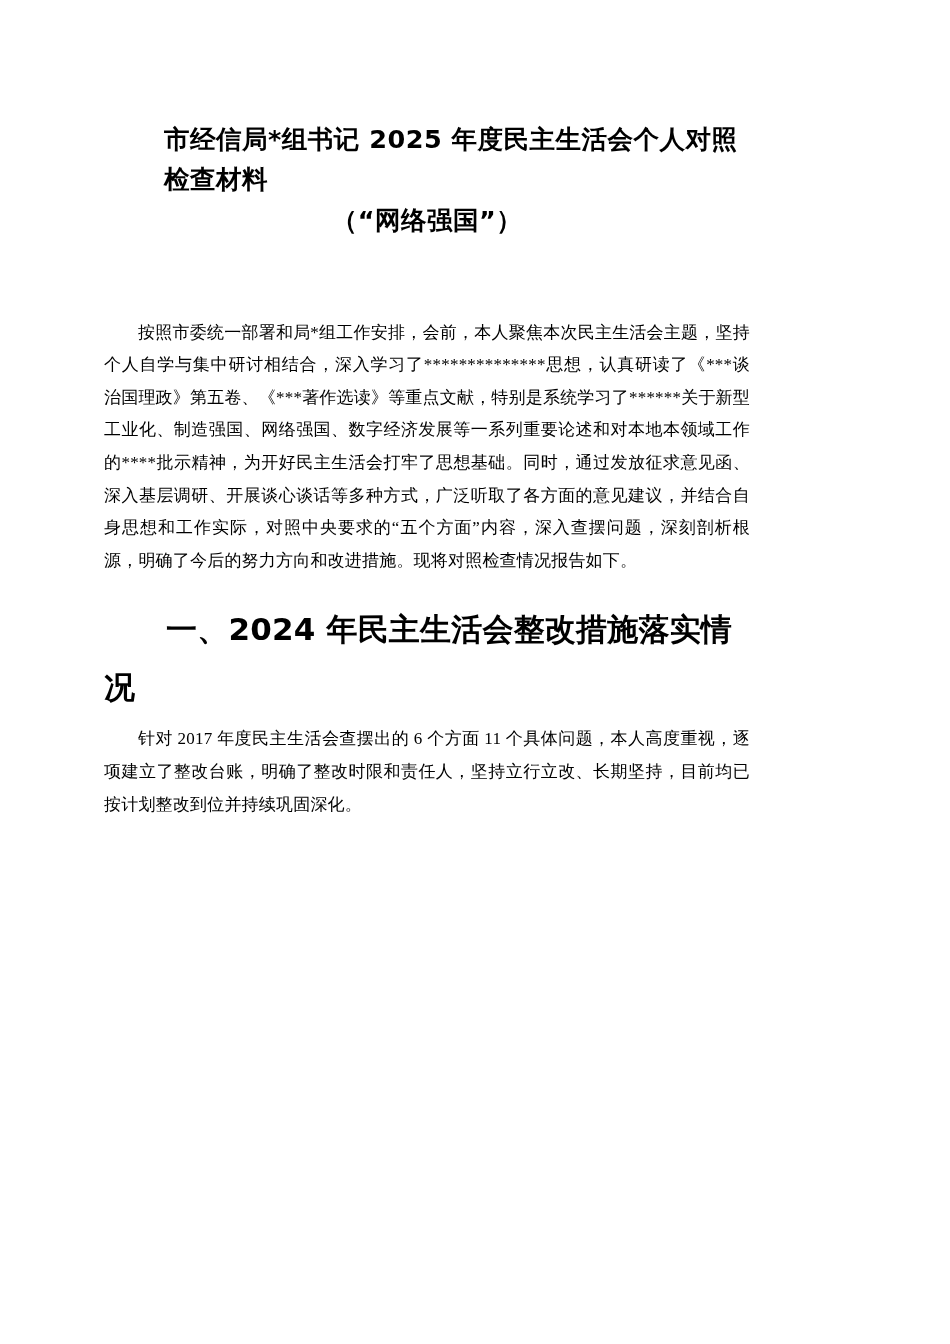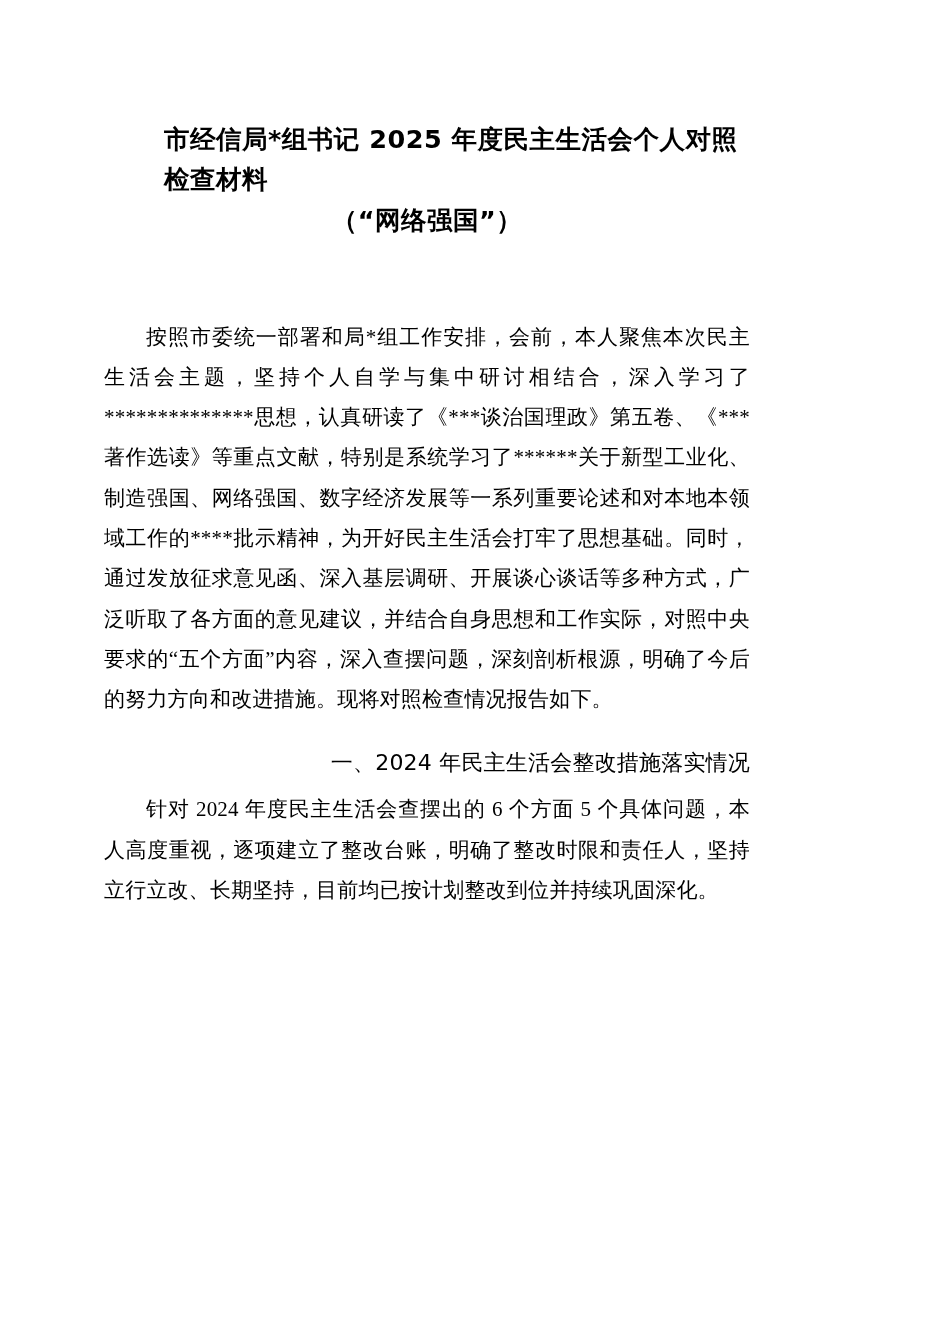--- a/index.html
+++ b/index.html
@@ -40,52 +40,51 @@
   .title-line-2 {
     display: block;
     text-align: center;
     padding-left: 0;
     margin-top: 2px;
   }
   .body-block {
     margin-top: 76px;
   }
   p.para {
-    font-size: 21px;
+    font-size: 17px;
     line-height: 1.92;
     margin: 0;
     text-align: justify;
     text-justify: inter-ideograph;
     text-indent: 2em;
     letter-spacing: 0.2px;
   }
   h2.section-heading {
     font-family: "DejaVu Sans", "Liberation Sans", sans-serif;
-    font-weight: normal;
-    font-size: 22px;
+    font-weight: bold;
+    font-size: 31px;
     line-height: 1.9;
     margin: 22px 0 6px 0;
     text-indent: 2em;
     letter-spacing: 0.2px;
-    text-align: right;
   }
 </style>
 </head>
 <body>
 
 <div class="page">
 
   <div class="doc-title">
     <span class="title-line-1">市经信局*组书记 2025 年度民主生活会个人对照检查材料</span>
     <span class="title-line-2">（“网络强国”）</span>
   </div>
 
   <div class="body-block">
 
     <p class="para">按照市委统一部署和局*组工作安排，会前，本人聚焦本次民主生活会主题，坚持个人自学与集中研讨相结合，深入学习了**************思想，认真研读了《***谈治国理政》第五卷、《***著作选读》等重点文献，特别是系统学习了******关于新型工业化、制造强国、网络强国、数字经济发展等一系列重要论述和对本地本领域工作的****批示精神，为开好民主生活会打牢了思想基础。同时，通过发放征求意见函、深入基层调研、开展谈心谈话等多种方式，广泛听取了各方面的意见建议，并结合自身思想和工作实际，对照中央要求的“五个方面”内容，深入查摆问题，深刻剖析根源，明确了今后的努力方向和改进措施。现将对照检查情况报告如下。</p>
 
     <h2 class="section-heading">一、2024 年民主生活会整改措施落实情况</h2>
 
-    <p class="para">针对 2024 年度民主生活会查摆出的 6 个方面 5 个具体问题，本人高度重视，逐项建立了整改台账，明确了整改时限和责任人，坚持立行立改、长期坚持，目前均已按计划整改到位并持续巩固深化。</p>
+    <p class="para">针对 2017 年度民主生活会查摆出的 6 个方面 11 个具体问题，本人高度重视，逐项建立了整改台账，明确了整改时限和责任人，坚持立行立改、长期坚持，目前均已按计划整改到位并持续巩固深化。</p>
 
   </div>
 
 </div>
 
 </body></html>

